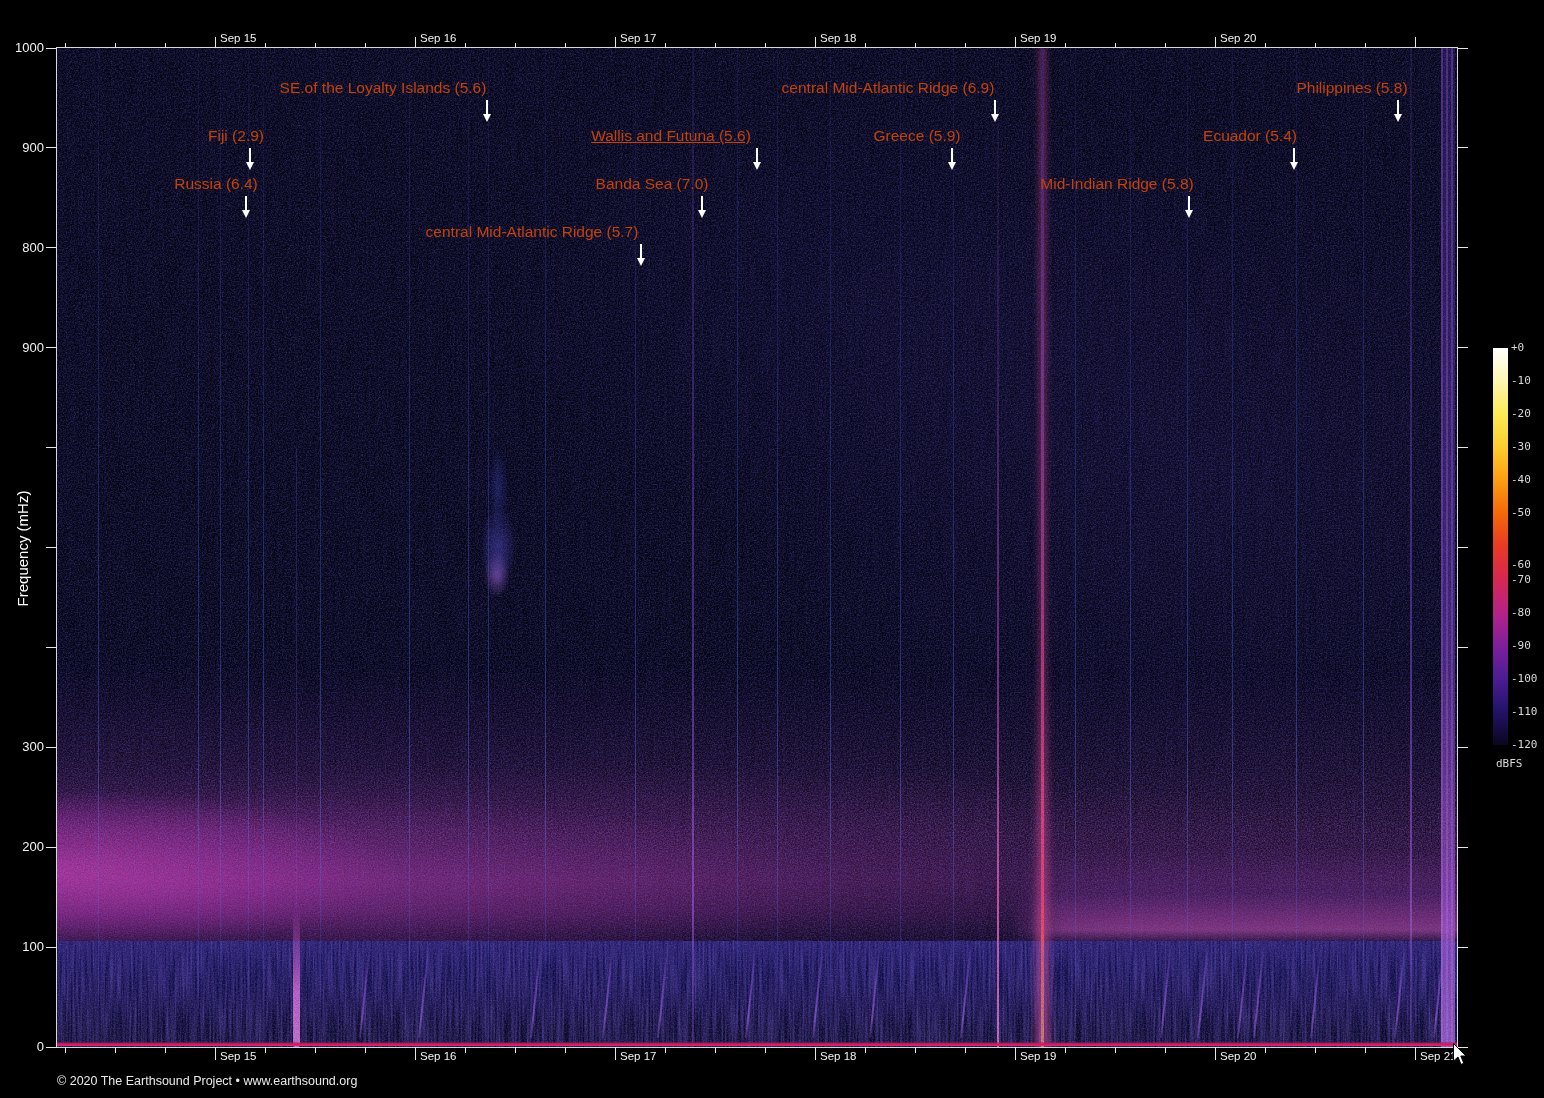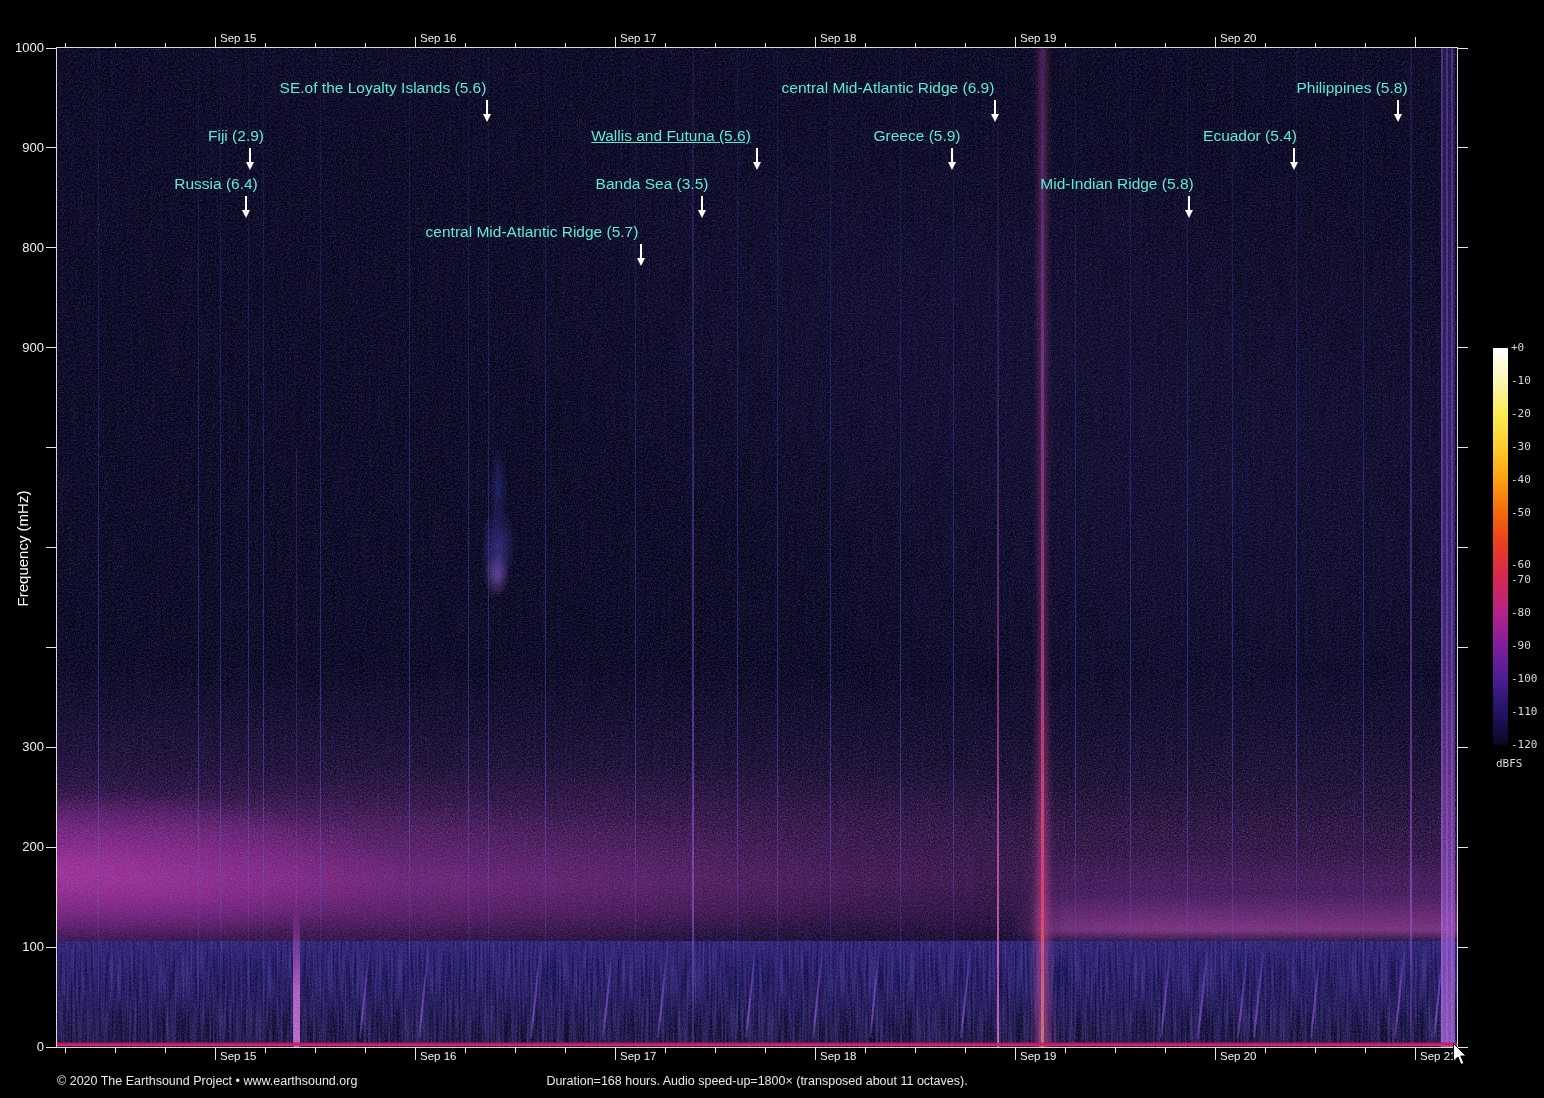--- a/index.html
+++ b/index.html
@@ -79,21 +79,21 @@
   #ylabel{left:-78px;top:540px;width:200px;text-align:center;transform:rotate(-90deg);
           font-size:15px;color:#fff;}
 
   
   #colorbar{left:1493px;top:348px;width:15px;height:397px;}
   .cb-label{position:absolute;left:1511px;font-family:"DejaVu Sans Mono",monospace;font-size:11px;color:#d8d8d8;}
   #cb-unit{left:1496px;top:757px;font-family:"DejaVu Sans Mono",monospace;font-size:11px;color:#d8d8d8;}
 
   
   #annotations{position:absolute;inset:0;z-index:9;}
-  .ann-label{position:absolute;transform:translateX(-50%);white-space:nowrap;font-size:15.5px;color:#5eead4;}
+  .ann-label{position:absolute;transform:translateX(-50%);white-space:nowrap;font-size:15.5px;color:#c2410c;}
   .ann-arrow{position:absolute;width:9px;height:24px;}
   .ann-arrow .stem{position:absolute;left:3.5px;top:0;width:2px;height:16px;background:#fff;}
   .ann-arrow .head{position:absolute;left:0;top:14px;width:0;height:0;
        border-left:4.5px solid transparent;border-right:4.5px solid transparent;border-top:8px solid #fff;}
 
   #cursor{left:1452px;top:1043px;z-index:20;}
 </style>
 </head>
 <body>
 
@@ -352,37 +352,36 @@
       <div class="ann-label" style="left: 1250px; top: 127px; position: absolute;">Ecuador (5.4)</div>
       <div class="ann-arrow" style="left: 1289.5px; top: 148px; position: absolute;">
         <div class="stem" style="position: absolute;"></div>
         <div class="head" style="position: absolute;"></div>
       </div>
       <div class="ann-label" style="left: 216px; top: 175px; position: absolute;">Russia (6.4)</div>
       <div class="ann-arrow" style="left: 241.5px; top: 196px; position: absolute;">
         <div class="stem" style="position: absolute;"></div>
         <div class="head" style="position: absolute;"></div>
       </div>
-      <div class="ann-label" style="left: 652px; top: 175px; position: absolute;">Banda Sea (3.5)</div>
+      <div class="ann-label" style="left: 652px; top: 175px; position: absolute;">Banda Sea (7.0)</div>
       <div class="ann-arrow" style="left: 697.5px; top: 196px; position: absolute;">
         <div class="stem" style="position: absolute;"></div>
         <div class="head" style="position: absolute;"></div>
       </div>
       <div class="ann-label" style="left: 1117px; top: 175px; position: absolute;">Mid-Indian Ridge (5.8)</div>
       <div class="ann-arrow" style="left: 1184.5px; top: 196px; position: absolute;">
         <div class="stem" style="position: absolute;"></div>
         <div class="head" style="position: absolute;"></div>
       </div>
       <div class="ann-label" style="left: 532px; top: 223px; position: absolute;">central Mid-Atlantic Ridge (5.7)</div>
       <div class="ann-arrow" style="left: 636.5px; top: 244px; position: absolute;">
         <div class="stem" style="position: absolute;"></div>
         <div class="head" style="position: absolute;"></div>
       </div>
     </div>
 
   <div id="footer-left" class="abs footer">© 2020 The Earthsound Project • www.earthsound.org</div>
-  <div id="footer-center" class="abs footer">Duration=168 hours. Audio speed-up=1800× (transposed about 11 octaves).</div>
 
   <svg id="cursor" class="abs" width="20" height="26">
     <polygon points="1.5,0.5 1.5,18 6,14 9,21.5 11.8,20.2 8.8,13 14,13" fill="#ffffff" stroke="#000000" stroke-width="1"></polygon>
   </svg>
 
 </div>
 
 </body></html>

